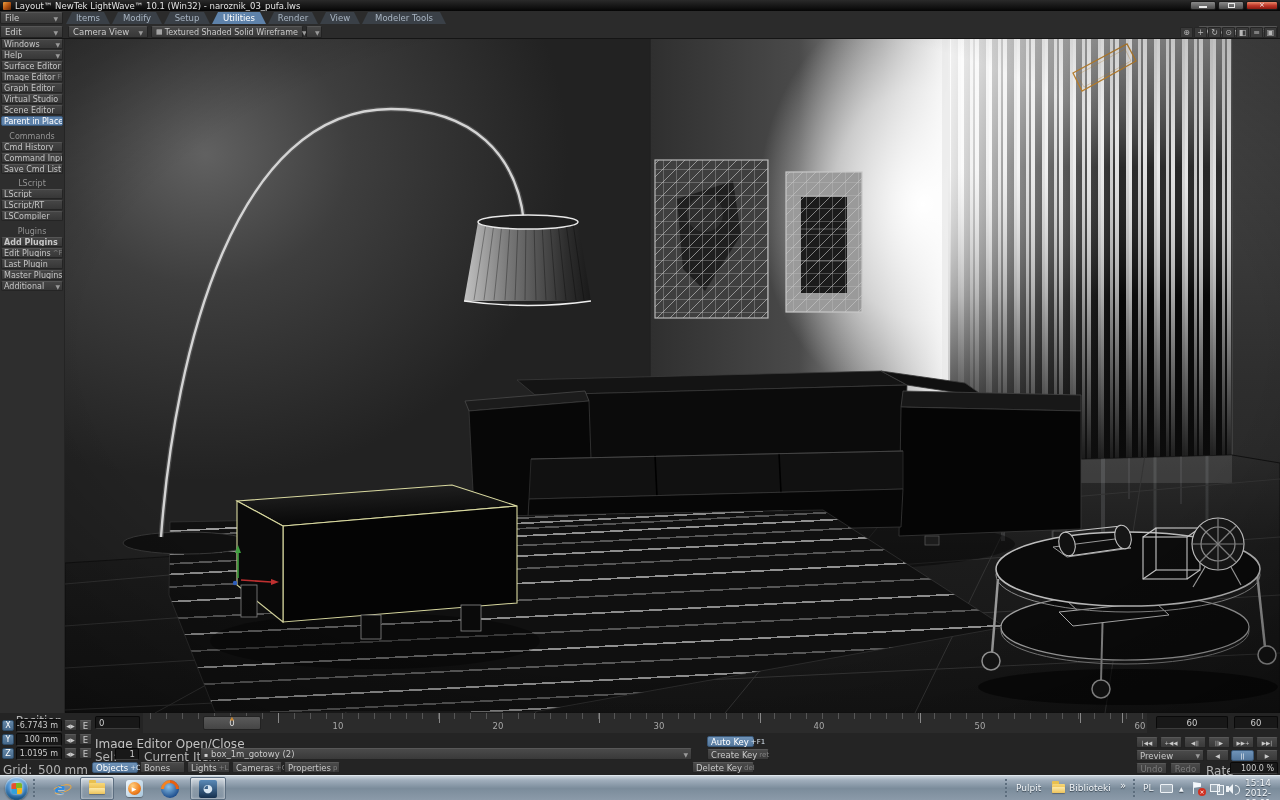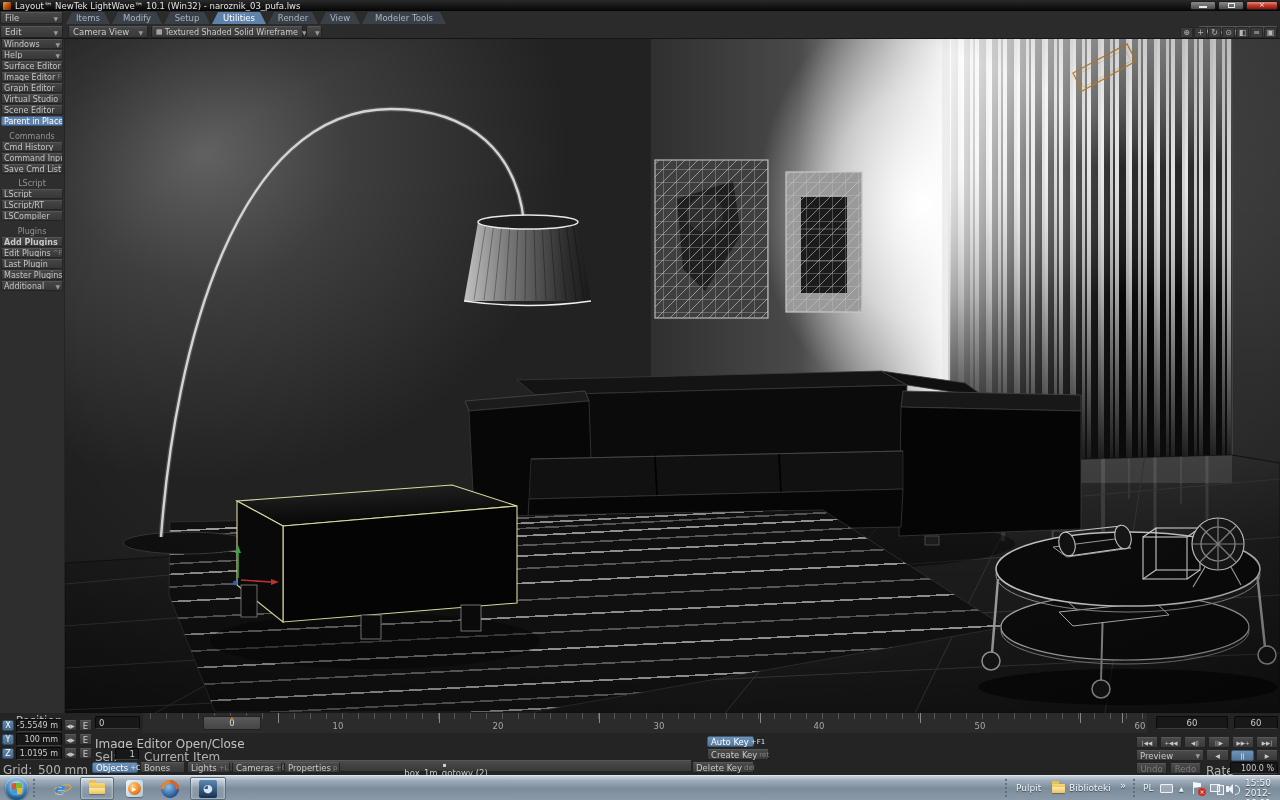--- a/index.html
+++ b/index.html
@@ -616,21 +616,21 @@
         <span>60</span>
       </div>
     <div class="f" style="left:1234px;top:3px;width:44px;justify-content:center;">
         <span>60</span>
       </div>
 
     <span class="lbl" style="left:0;top:1px;width:78px;text-align:center;">Position</span>
 
     <div class="axis" style="left:2px;top:7px;">X</div>
     <div class="f r" style="left:16px;top:6px;width:46px;font-size:8px;">
-        <span>-5.5549 m</span>
+        <span>-6.7743 m</span>
       </div>
     <div class="b" style="left:64px;top:7px;width:13px;font-size:5.5px;padding:0 1px;justify-content:center;">◀▶</div>
     <div class="b" style="left:79px;top:7px;width:13px;justify-content:center;">E</div>
 
     <div class="axis" style="left:2px;top:21px;">Y</div>
     <div class="f r" style="left:16px;top:20px;width:46px;font-size:8px;">
         <span>100 mm</span>
       </div>
     <div class="b" style="left:64px;top:21px;width:13px;font-size:5.5px;padding:0 1px;justify-content:center;">◀▶</div>
     <div class="b" style="left:79px;top:21px;width:13px;justify-content:center;">E</div>
@@ -645,21 +645,21 @@
     <span class="lbl" style="left:3px;top:50px;">Grid:</span>
     <span class="lbl" style="left:30px;top:50px;width:58px;text-align:right;">500 mm</span>
 
     <span class="lbl" style="left:95px;top:24px;color:#c2c2c2;">Image Editor Open/Close</span>
 
     <span class="lbl" style="left:95px;top:37px;">Sel:</span>
     <div class="f r" style="left:115px;top:35px;width:24px;height:12px;">
         <span>1</span>
       </div>
     <span class="lbl" style="left:144px;top:37px;">Current Item</span>
-    <div class="b" style="left:200px;top:47px;width:492px;height:12px;flex-direction:column;">
+    <div class="b" style="left:200px;top:35px;width:492px;height:12px;">
       <span style="font-size:6px;margin-right:3px;color:#cfcfcf;">▪</span>
       <span>box_1m_gotowy (2)</span>
       <span class="ar">▼</span>
     </div>
 
     <div class="b blue" style="left:92px;top:49px;width:46px;">
         <span>Objects</span>
         <span class="sc" style="color:#d8e4f0;">+O</span>
       </div>
     <div class="b" style="left:140px;top:49px;width:45px;gap:24px;">
@@ -748,18 +748,18 @@
     <span class="kb" style="position:absolute;left:1160px;top:8px;"></span>
     <span class="traytext" style="left:1179px;font-size:6px;top:9px;">▲</span>
     <span class="flagic" style="position:absolute;left:1193px;top:6px;">
         <i></i>
       </span>
     <span class="net" style="position:absolute;left:1210px;top:7px;"></span>
     <span class="spk" style="position:absolute;left:1226px;top:7px;">
         <i></i>
       </span>
     <div id="clock">
-      <div>15:50</div>
+      <div>15:14</div>
       <div>2012-06-01</div>
     </div>
   </div>
 
 </div>
 
 </body></html>

